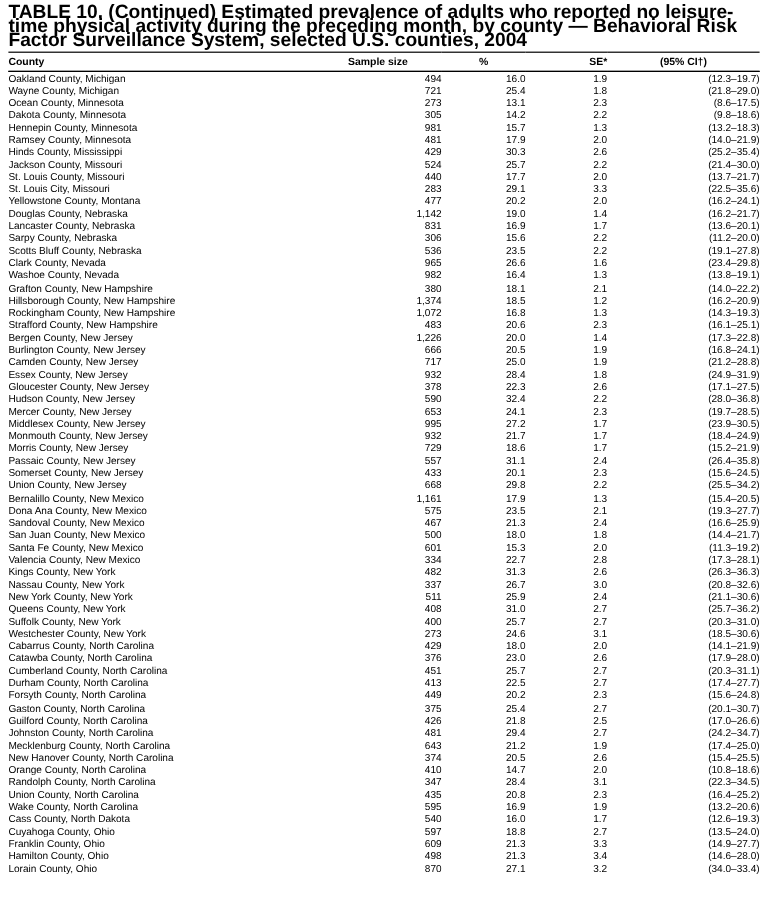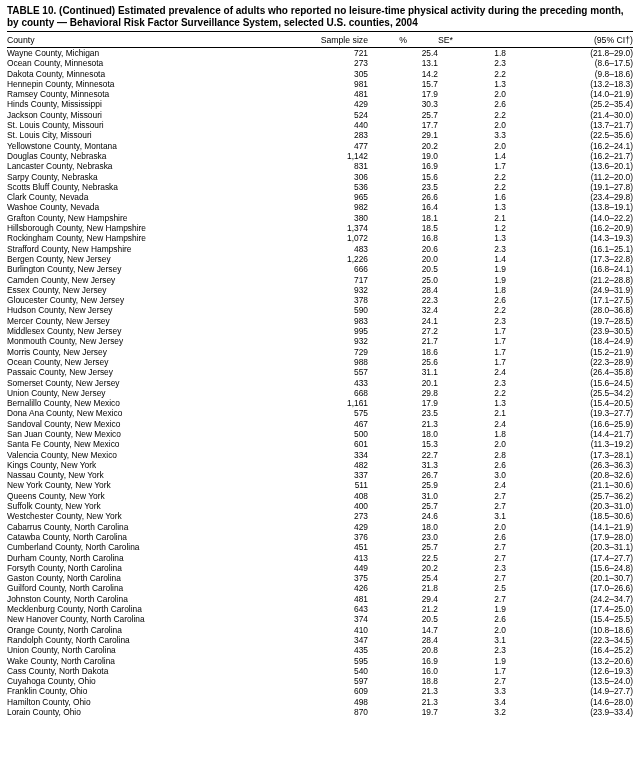--- a/index.html
+++ b/index.html
@@ -12,43 +12,43 @@
     height: 763px;
     font-family: "Liberation Sans", sans-serif;
     color: #000;
     overflow: hidden;
   }
   .page {
     padding: 5px 7px 0 7px;
   }
   .table-title {
     font-weight: bold;
-    font-size: 10px;
+    font-size: 16px;
     line-height: 11.5px;
     letter-spacing: 0px;
     margin-bottom: 3px;
   }
   table.data-table {
     width: 626px;
     border-collapse: collapse;
     table-layout: fixed;
     border-top: 1px solid #000;
   }
   table.data-table thead th {
     border-bottom: 1px solid #000;
-    font-weight: normal;
+    font-weight: bold;
     font-size: 8.7px;
     padding: 2.5px 0 2.5px 0;
     vertical-align: bottom;
   }
   th.col-county { text-align: left; }
-  th.col-n      { text-align: right; }
+  th.col-n      { text-align: left; }
   th.col-pct    { text-align: center; padding-right: 6px; }
-  th.col-se     { text-align: left; padding-right: 6px; }
-  th.col-ci     { text-align: right; padding-right: 26px; }
+  th.col-se     { text-align: right; padding-right: 6px; }
+  th.col-ci     { text-align: center; padding-right: 26px; }
 
   table.data-table tbody td {
     font-size: 8.4px;
     line-height: 10.3px;
     padding: 0;
     white-space: nowrap;
     overflow: hidden;
   }
   tbody td:nth-child(1) { text-align: left; }
   tbody td:nth-child(2) { text-align: right; padding-right: 14px; }
@@ -74,20 +74,27 @@
       <tr>
         <th class="col-county">County</th>
         <th class="col-n">Sample size</th>
         <th class="col-pct">%</th>
         <th class="col-se">SE*</th>
         <th class="col-ci">(95% CI†)</th>
       </tr>
     </thead>
     <tbody>
         <tr>
+          <td>Oakland County, Michigan</td>
+          <td>494</td>
+          <td>16.0</td>
+          <td>1.9</td>
+          <td>(12.3–19.7)</td>
+        </tr>
+        <tr>
           <td>Wayne County, Michigan</td>
           <td>721</td>
           <td>25.4</td>
           <td>1.8</td>
           <td>(21.8–29.0)</td>
         </tr>
         <tr>
           <td>Ocean County, Minnesota</td>
           <td>273</td>
           <td>13.1</td>
@@ -257,21 +264,21 @@
         </tr>
         <tr>
           <td>Hudson County, New Jersey</td>
           <td>590</td>
           <td>32.4</td>
           <td>2.2</td>
           <td>(28.0–36.8)</td>
         </tr>
         <tr>
           <td>Mercer County, New Jersey</td>
-          <td>983</td>
+          <td>653</td>
           <td>24.1</td>
           <td>2.3</td>
           <td>(19.7–28.5)</td>
         </tr>
         <tr>
           <td>Middlesex County, New Jersey</td>
           <td>995</td>
           <td>27.2</td>
           <td>1.7</td>
           <td>(23.9–30.5)</td>
@@ -284,27 +291,20 @@
           <td>(18.4–24.9)</td>
         </tr>
         <tr>
           <td>Morris County, New Jersey</td>
           <td>729</td>
           <td>18.6</td>
           <td>1.7</td>
           <td>(15.2–21.9)</td>
         </tr>
         <tr>
-          <td>Ocean County, New Jersey</td>
-          <td>988</td>
-          <td>25.6</td>
-          <td>1.7</td>
-          <td>(22.3–28.9)</td>
-        </tr>
-        <tr>
           <td>Passaic County, New Jersey</td>
           <td>557</td>
           <td>31.1</td>
           <td>2.4</td>
           <td>(26.4–35.8)</td>
         </tr>
         <tr>
           <td>Somerset County, New Jersey</td>
           <td>433</td>
           <td>20.1</td>
@@ -524,19 +524,19 @@
         <tr>
           <td>Hamilton County, Ohio</td>
           <td>498</td>
           <td>21.3</td>
           <td>3.4</td>
           <td>(14.6–28.0)</td>
         </tr>
         <tr>
           <td>Lorain County, Ohio</td>
           <td>870</td>
-          <td>19.7</td>
+          <td>27.1</td>
           <td>3.2</td>
-          <td>(23.9–33.4)</td>
+          <td>(34.0–33.4)</td>
         </tr>
       </tbody>
   </table>
 </div>
 
 </body></html>

